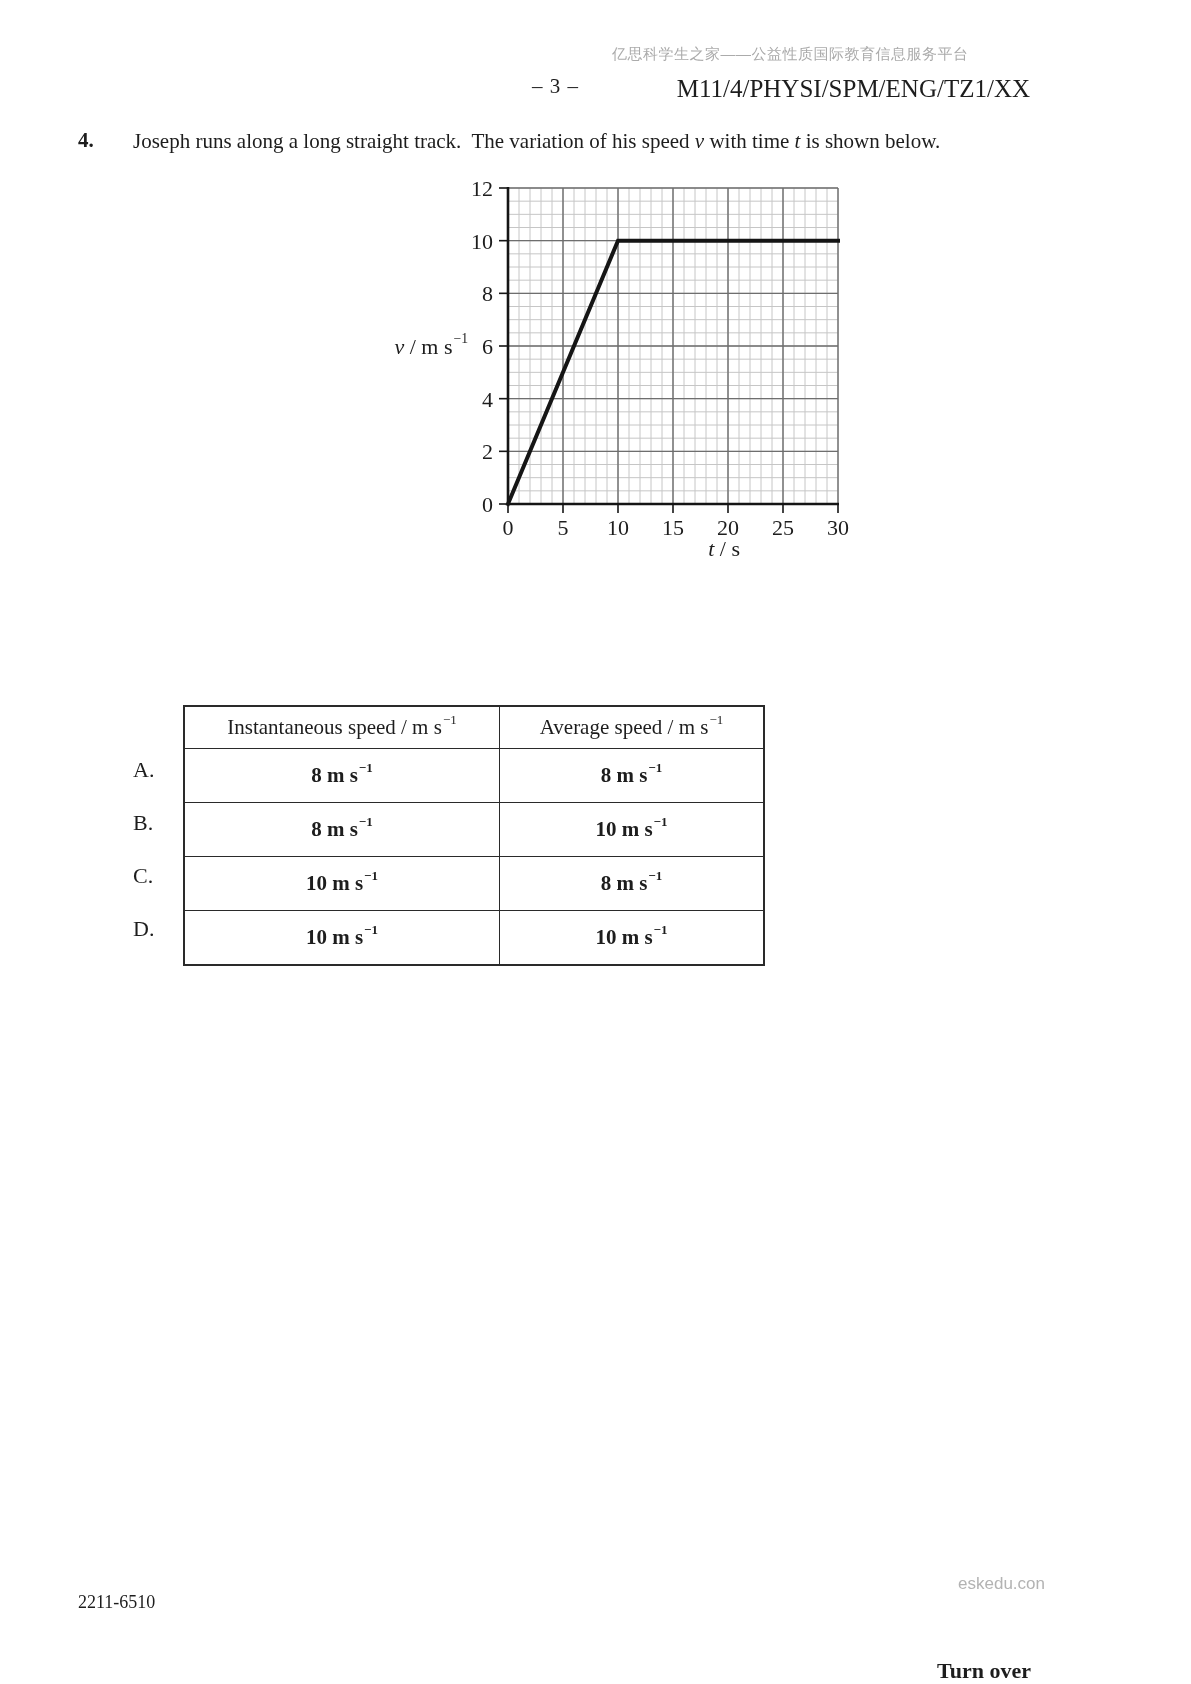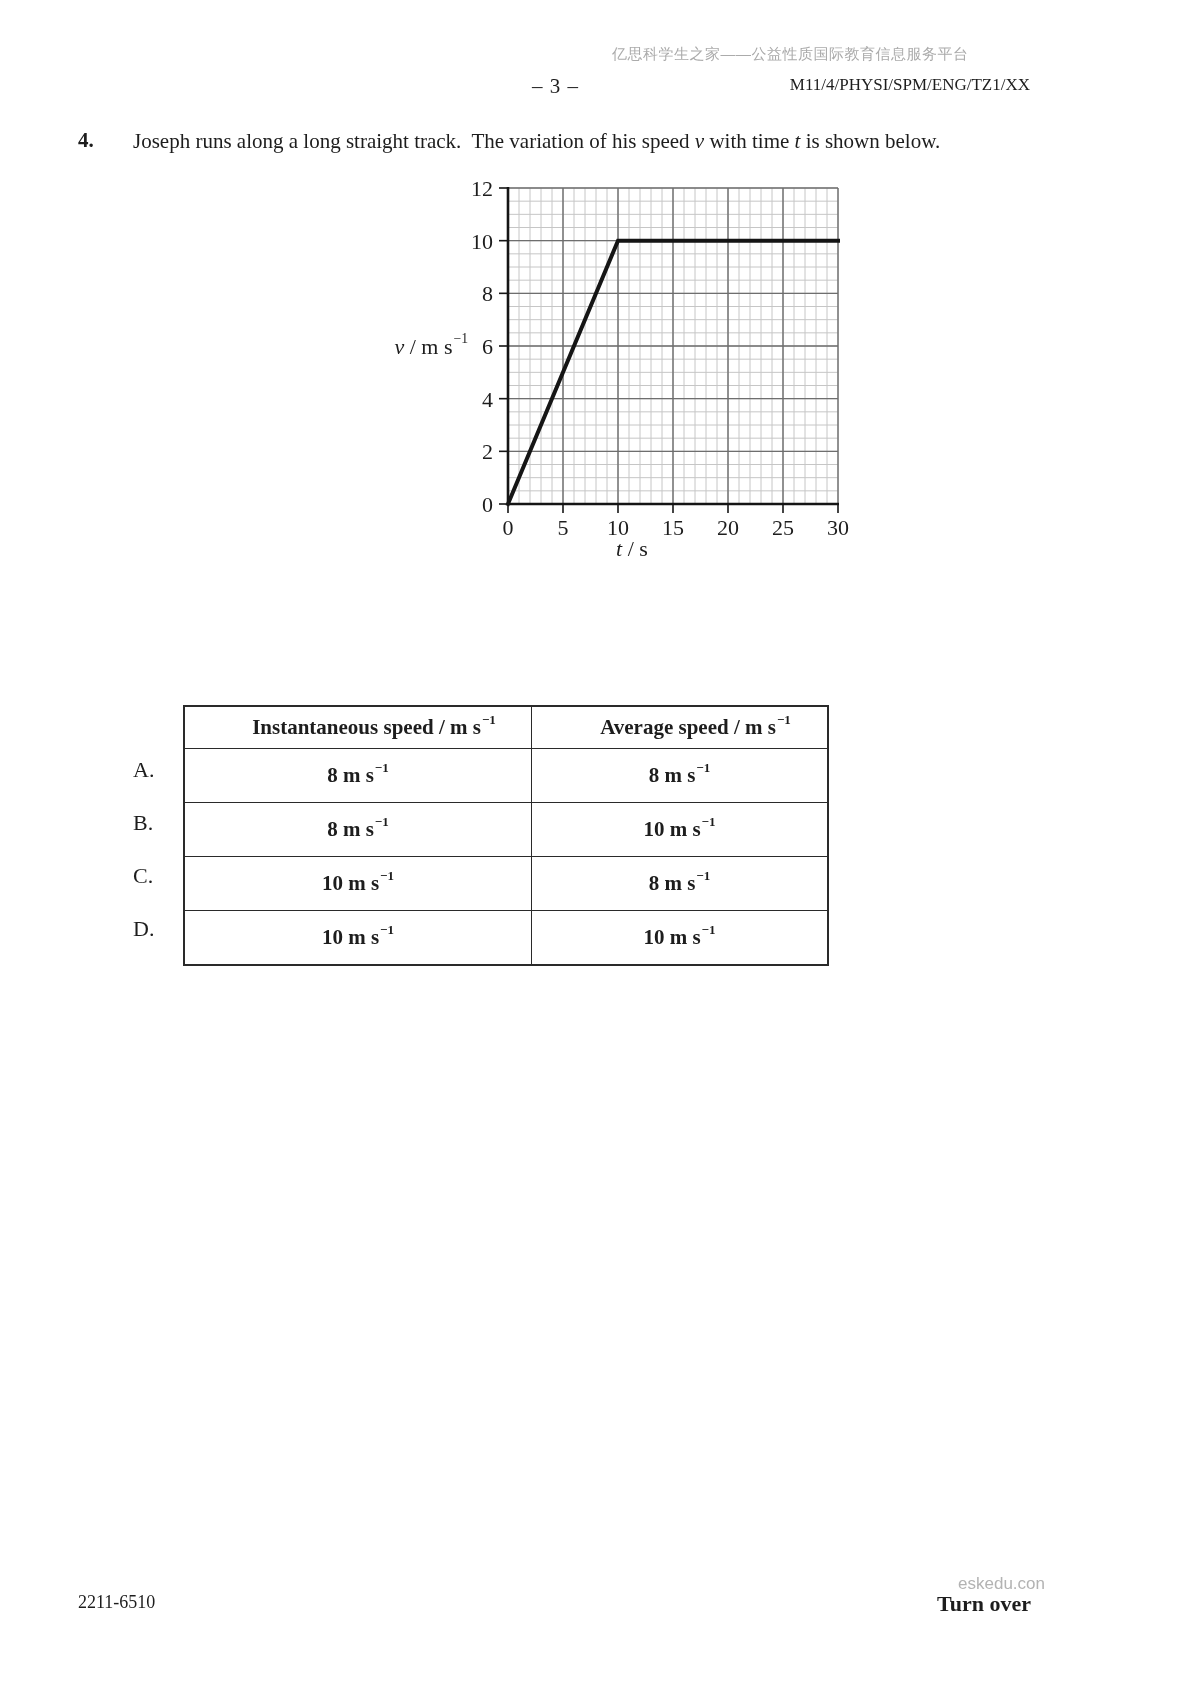--- a/index.html
+++ b/index.html
@@ -14,60 +14,60 @@
   }
   .abs{position:absolute;}
   .ws{white-space:pre-wrap;}
   .it{font-style:italic;}
   sup{font-size:0.62em;position:relative;top:-0.18em;vertical-align:super;line-height:0;margin-left:1px;}
 
   
   .cn-watermark{left:612px;top:45px;font-family:"Liberation Sans","DejaVu Sans",sans-serif;
     font-size:15px;color:#ababab;letter-spacing:0.5px;}
   .page-num{left:532px;top:74px;font-size:21px;letter-spacing:1px;}
-  .paper-code{right:161px;top:75px;font-size:17px;}
+  .paper-code{right:161px;top:75px;font-size:25px;}
 
   
   .q-number{left:78px;top:128px;font-size:21px;font-weight:bold;}
   .q-text{left:133px;top:128px;width:900px;font-size:21px;line-height:1.25;}
 
   
   .graph-wrap{left:333px;top:170px;width:540px;height:400px;}
   .graph-wrap svg{display:block;}
   .graph-wrap text{font-family:"Liberation Serif","DejaVu Serif",serif;font-size:22px;fill:#1d1d1d;}
   .y-axis-label{left:340px;top:334px;width:128px;text-align:right;font-size:22px;}
-  .x-axis-label{left:616px;top:536px;width:140px;text-align:left;font-size:22px;}
+  .x-axis-label{left:600px;top:536px;width:140px;text-align:right;font-size:22px;}
 
   
   .followup{left:133px;top:629px;width:960px;font-size:21px;}
 
   
   .opt-table{position:absolute;left:183px;top:705px;border-collapse:collapse;table-layout:fixed;}
   .opt-table td,.opt-table th{
     border:1.5px solid #2a2a2a;
     text-align:center;vertical-align:middle;
     font-size:21px;padding:0;
   }
   .opt-table{border:2px solid #2a2a2a;}
-  .opt-table th{font-weight:bold;height:41px;padding-left:32px;}
+  .opt-table th{font-weight:normal;height:41px;}
   .opt-table td{height:53px;font-weight:bold;}
   .col-inst{width:314px;}
   .col-avg{width:263px;}
 
   .opt-letter{font-size:22px;left:133px;width:40px;}
   .letter-a{top:757px;}
   .letter-b{top:810px;}
   .letter-c{top:863px;}
   .letter-d{top:916px;}
 
   
   .doc-code{left:78px;top:1592px;font-size:18px;}
   .site-watermark{right:146px;top:1574px;font-family:"Liberation Sans","DejaVu Sans",sans-serif;
     font-size:17px;color:#b3b3b3;margin-left:40px;}
-  .turn-over{right:160px;top:1591px;font-size:22px;font-weight:bold;}
+  .turn-over{right:160px;top:1658px;font-size:22px;font-weight:bold;}
 </style>
 </head>
 <body>
 
 <div class="page">
 
   <div class="abs cn-watermark">亿思科学生之家——公益性质国际教育信息服务平台</div>
   <div class="abs page-num">– 3 –</div>
   <div class="abs paper-code">M11/4/PHYSI/SPM/ENG/TZ1/XX</div>
 

